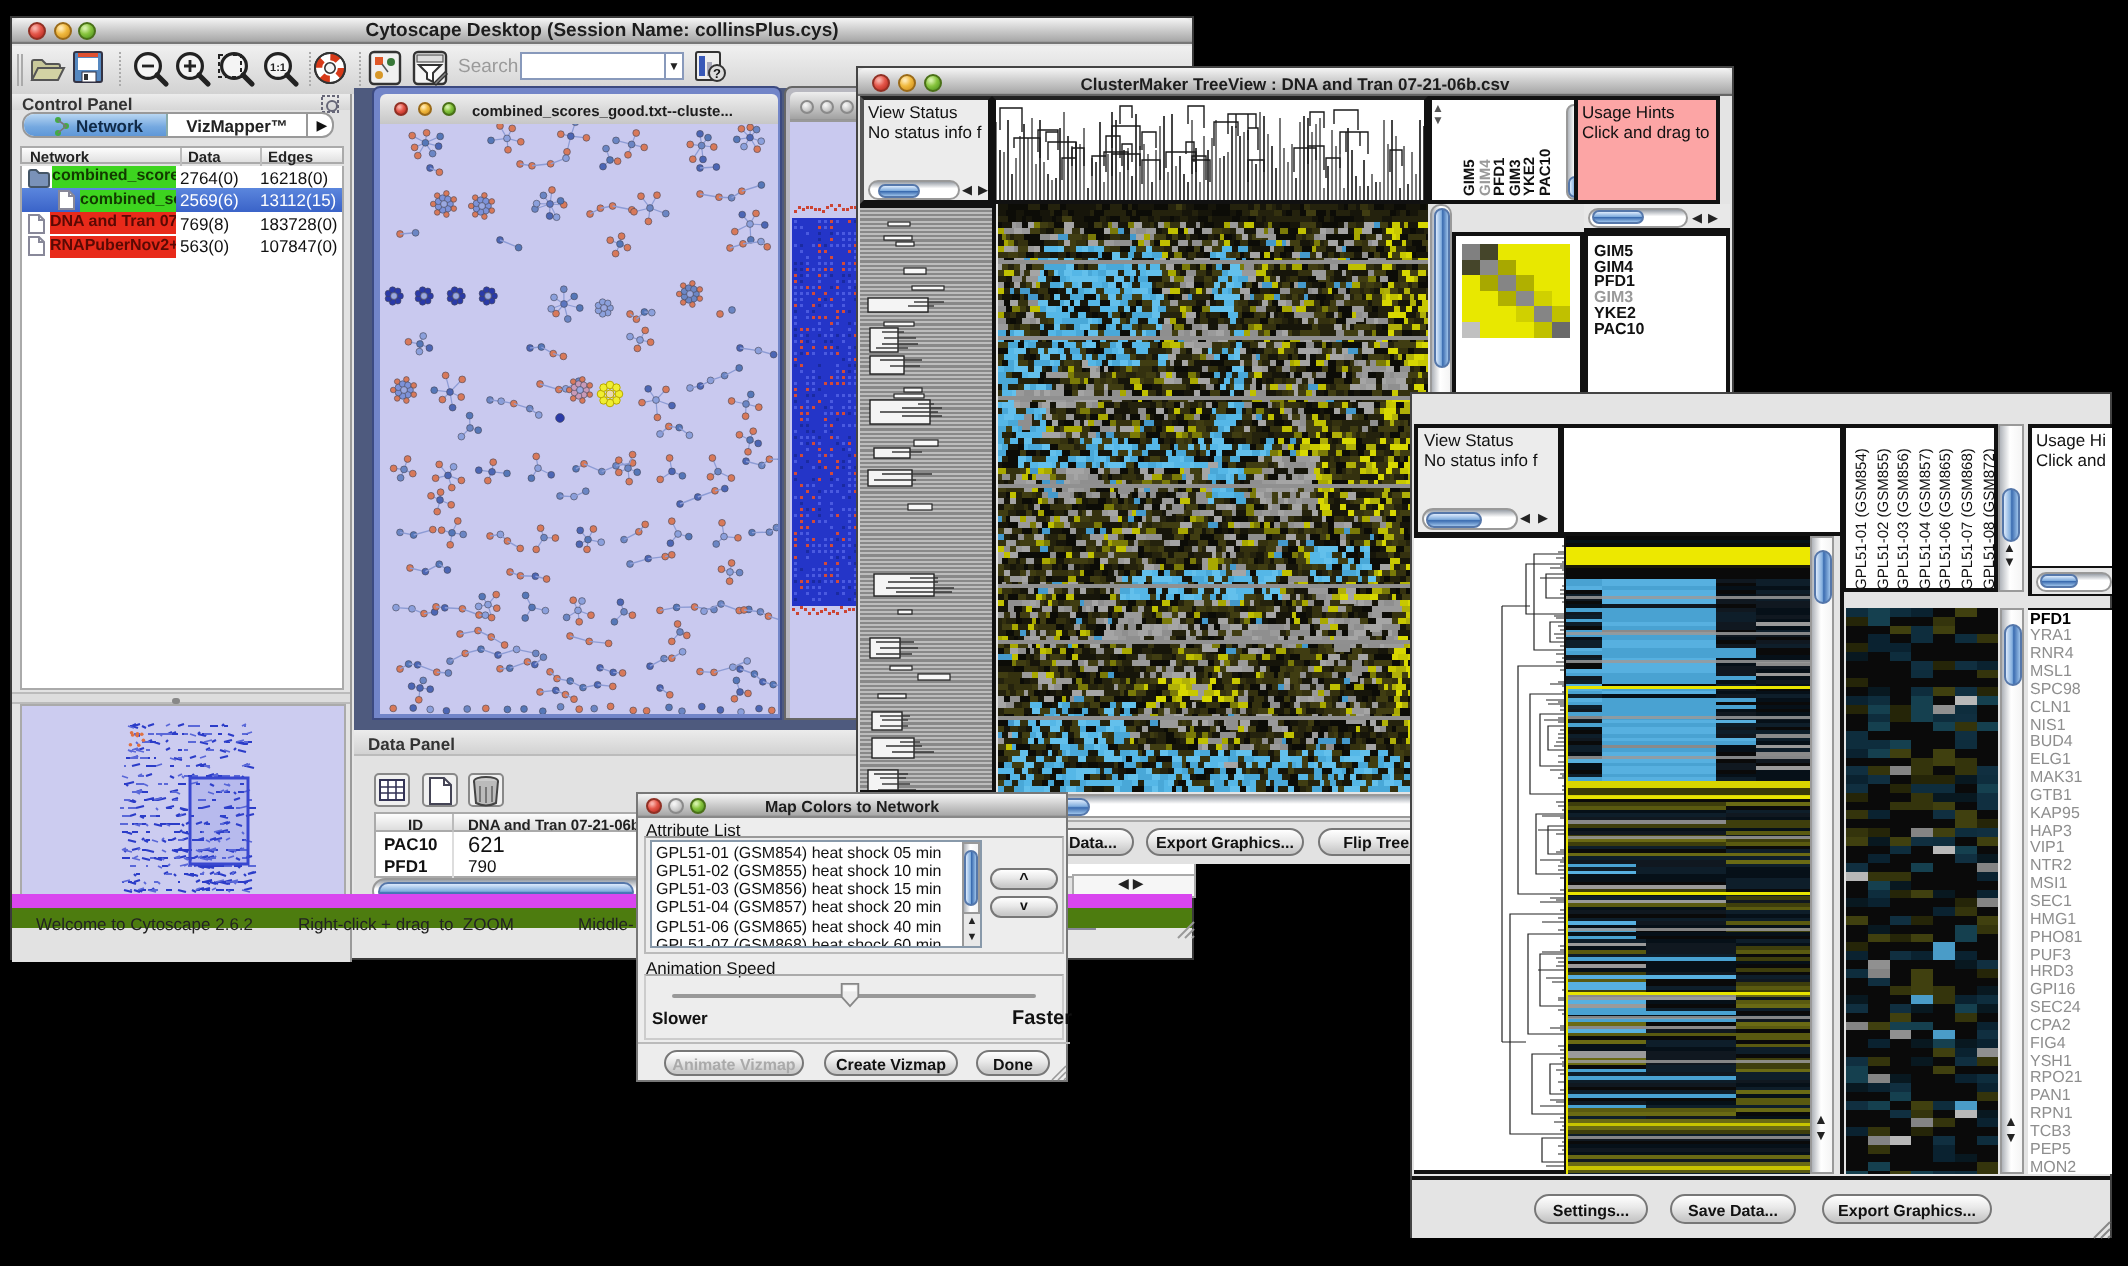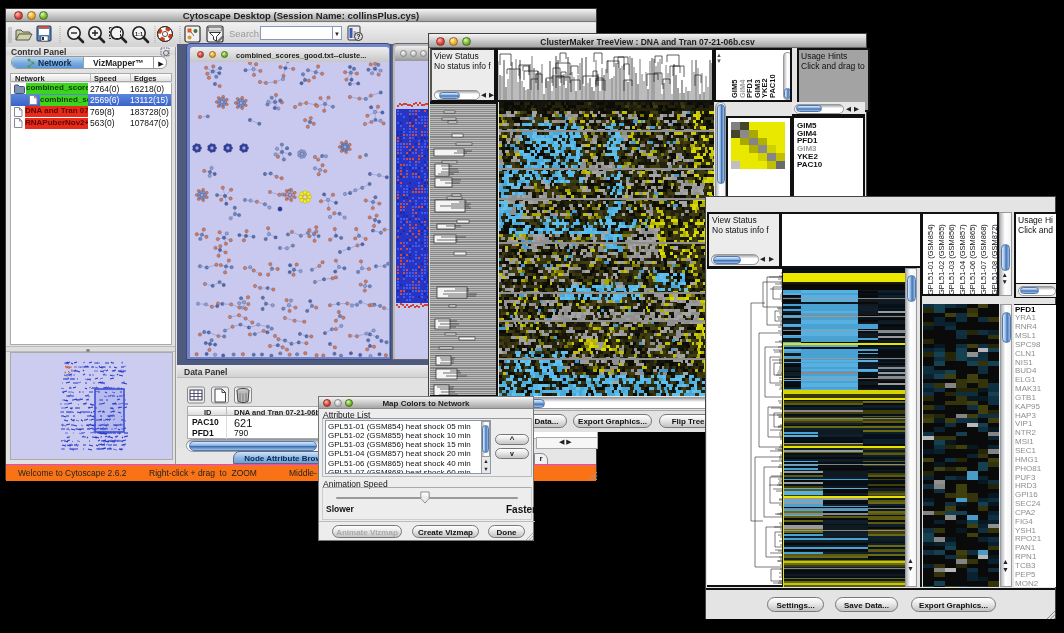--- a/index.html
+++ b/index.html
@@ -116,21 +116,21 @@
             <circle cx="3" cy="8.5" r="1.5" fill="#4a4"></circle>
             <path d="M3 2 L7 5 L3 8.5" stroke="#777" fill="none" stroke-width="0.8"></path>
           </svg>
           <div class="a" style="left:26px;top:1px;font-size:8.5px;font-weight:bold;color:#102a48">Network</div>
         </div>
         <div class="a" style="left:72px;top:1px;width:69px;font-size:8.5px;font-weight:bold;color:#222;text-align:center">VizMapper™</div>
         <div class="a" style="left:141px;top:0;width:15px;height:13px;border-left:1px solid #999;font-size:7px;text-align:center;line-height:13px;color:#111">▶</div>
       </div>
 <div class="a" style="left:4px;top:25.5px;width:162px;height:9px;background:linear-gradient(#fdfdfd,#e0e0e0);border:1px solid #aaa">
         <div class="a" style="left:4px;top:0px;font-size:7.5px;font-weight:bold;color:#222">Network</div>
-        <div class="a" style="left:79px;top:0px;font-size:7.5px;font-weight:bold;color:#222;border-left:1px solid #bbb;padding-left:3px;height:9px">Speed</div>
+        <div class="a" style="left:79px;top:0px;font-size:7.5px;font-weight:bold;color:#222;border-left:1px solid #bbb;padding-left:3px;height:9px">Data</div>
         <div class="a" style="left:119px;top:0px;font-size:7.5px;font-weight:bold;color:#222;border-left:1px solid #bbb;padding-left:3px;height:9px">Edges</div>
       </div>
 <div class="a" style="left:4px;top:35.5px;width:162px;height:262px;background:#fff;border:1px solid #aaa;border-top:none">
 <div class="a" style="left:0;top:0px;width:100%;height:11.6px;background:#fff">
           <svg style="left:3px;top:1px" width="11" height="10" viewBox="0 0 11 10">
             <path d="M0.5 8.5 L0.5 2 Q0.5 1 1.5 1 L4 1 L5.5 2.5 L9.5 2.5 Q10.5 2.5 10.5 3.5 L10.5 8.5 Q10.5 9.5 9.5 9.5 L1.5 9.5 Q0.5 9.5 0.5 8.5" fill="#7a92b8" stroke="#456"></path>
           </svg>
           <div class="a" style="left:15px;top:0.5px;width:62px;height:11px;background:#3dd41f;font-size:8px;font-weight:bold;color:#123a00;white-space:nowrap;overflow:hidden">combined_scores_</div>
           <div class="a" style="left:79px;top:1px;font-size:8.5px;color:#111">2764(0)</div>
           <div class="a" style="left:119px;top:1px;font-size:8.5px;color:#111">16218(0)</div>
@@ -211,21 +211,21 @@
         <div class="a" style="left:46px;top:11.5px;font-size:8.5px;color:#111">790</div>
         <div class="a" style="left:38px;top:0;height:26px;border-left:1px solid #ddd"></div>
       </div>
 </div>
 <div class="trk" style="left:180px;top:430px;width:245px;height:13px"></div>
 <div class="hpill" style="left:183px;top:431.5px;width:128px;height:10px"></div>
 <div class="a" style="left:530px;top:428px;width:62px;height:12px;background:#f6f6f6;border:1px solid #aaa"></div>
 <div class="arr" style="left:553px;top:429px;font-size:7px">◀&nbsp;▶</div>
 <div class="a" style="left:227px;top:442px;width:112px;height:13px;border-radius:7px 7px 0 0;border:1px solid #667;background:linear-gradient(#cfe2f6,#8cb6e6 55%,#6f9fd8);font-size:8px;font-weight:bold;color:#0a2a50;text-align:center;line-height:13px;white-space:nowrap;overflow:hidden">Node Attribute Browser</div>
 <div class="a" style="left:528px;top:444px;width:14px;height:12px;border-radius:0 7px 0 0;border:1px solid #889;background:#f2f2f2;font-size:8px;font-weight:bold;color:#223;text-align:center">r</div>
-<div class="a" style="left:0;top:455px;width:100%;height:17px;background:#f97316;border-top:1px solid #d946ef">
+<div class="a" style="left:0;top:438px;width:100%;height:17px;background:#4d7c0f;border-top:7px solid #d946ef">
       <div class="a" style="left:12px;top:3px;font-size:8.5px;color:#222">Welcome to Cytoscape 2.6.2</div>
       <div class="a" style="left:143px;top:3px;font-size:8.5px;color:#222">Right-click + drag&nbsp; to&nbsp; ZOOM</div>
       <div class="a" style="left:283px;top:3px;font-size:8.5px;color:#222">Middle-</div>
       <svg style="left:582px;top:6px" width="10" height="10" viewBox="0 0 10 10">
         <path d="M9 1 L1 9M9 4.5 L4.5 9M9 8 L8 9" stroke="#999" stroke-width="1"></path>
       </svg>
     </div>
 </div>
 <div class="a" style="left:186px;top:43px;width:205px;height:317px;background:#7285c8;border:1px solid #3c4a80;border-radius:4px 4px 0 0;z-index:2">
 <div class="a tb2" style="left:3px;top:3px;width:199px;height:30px;border-radius:3px 3px 0 0;border-bottom:1px solid #888">
@@ -1193,21 +1193,21 @@
       <div class="arr" style="left:0px;top:2px;font-size:6px;color:#555">▲<br>▼</div>
       <div class="a" style="left:14.0px;top:48px;width:44px;font-size:7.5px;font-weight:bold;color:#111;transform:rotate(-90deg);transform-origin:0 0;white-space:nowrap">GIM5</div>
       <div class="a" style="left:21.6px;top:48px;width:44px;font-size:7.5px;font-weight:bold;color:#999;transform:rotate(-90deg);transform-origin:0 0;white-space:nowrap">GIM4</div>
       <div class="a" style="left:29.2px;top:48px;width:44px;font-size:7.5px;font-weight:bold;color:#111;transform:rotate(-90deg);transform-origin:0 0;white-space:nowrap">PFD1</div>
       <div class="a" style="left:36.8px;top:48px;width:44px;font-size:7.5px;font-weight:bold;color:#111;transform:rotate(-90deg);transform-origin:0 0;white-space:nowrap">GIM3</div>
       <div class="a" style="left:44.4px;top:48px;width:44px;font-size:7.5px;font-weight:bold;color:#111;transform:rotate(-90deg);transform-origin:0 0;white-space:nowrap">YKE2</div>
       <div class="a" style="left:52.0px;top:48px;width:44px;font-size:7.5px;font-weight:bold;color:#111;transform:rotate(-90deg);transform-origin:0 0;white-space:nowrap">PAC10</div>
       <div class="vtrk" style="left:67px;top:2px;width:9px;height:48px;border-radius:4px"></div>
       <div class="vpill" style="left:68px;top:38px;width:7px;height:11px"></div>
     </div>
-<div class="pan" style="left:368px;top:14px;width:73px;height:64px;background:#a3a3a3;border-width:2px">
+<div class="pan" style="left:358px;top:14px;width:73px;height:54px;background:#fca5a5;border-width:2px">
       <div class="a" style="left:2px;top:1px;font-size:8.5px;color:#111">Usage Hints</div>
       <div class="a" style="left:2px;top:11px;font-size:8.5px;color:#111;white-space:nowrap">Click and drag to</div>
     </div>
 <div class="a" style="left:363px;top:68px;width:73px;height:14px;background:#e8e8e8;border-bottom:2px solid #111">
       <div class="trk" style="left:2px;top:1.5px;width:50px;height:10px"></div>
       <div class="hpill" style="left:4px;top:3px;width:26px;height:7px"></div>
       <div class="arr" style="left:54px;top:2.5px;font-size:6.5px">◀</div>
       <div class="arr" style="left:62px;top:2.5px;font-size:6.5px">▶</div>
     </div>
 <div class="pan" style="left:1px;top:68px;width:68px;height:294px;border-width:2px 2px 1px 0;overflow:hidden;background:repeating-linear-gradient(180deg,#bcbcbc 0 1px,#888 1px 2.1px)">

